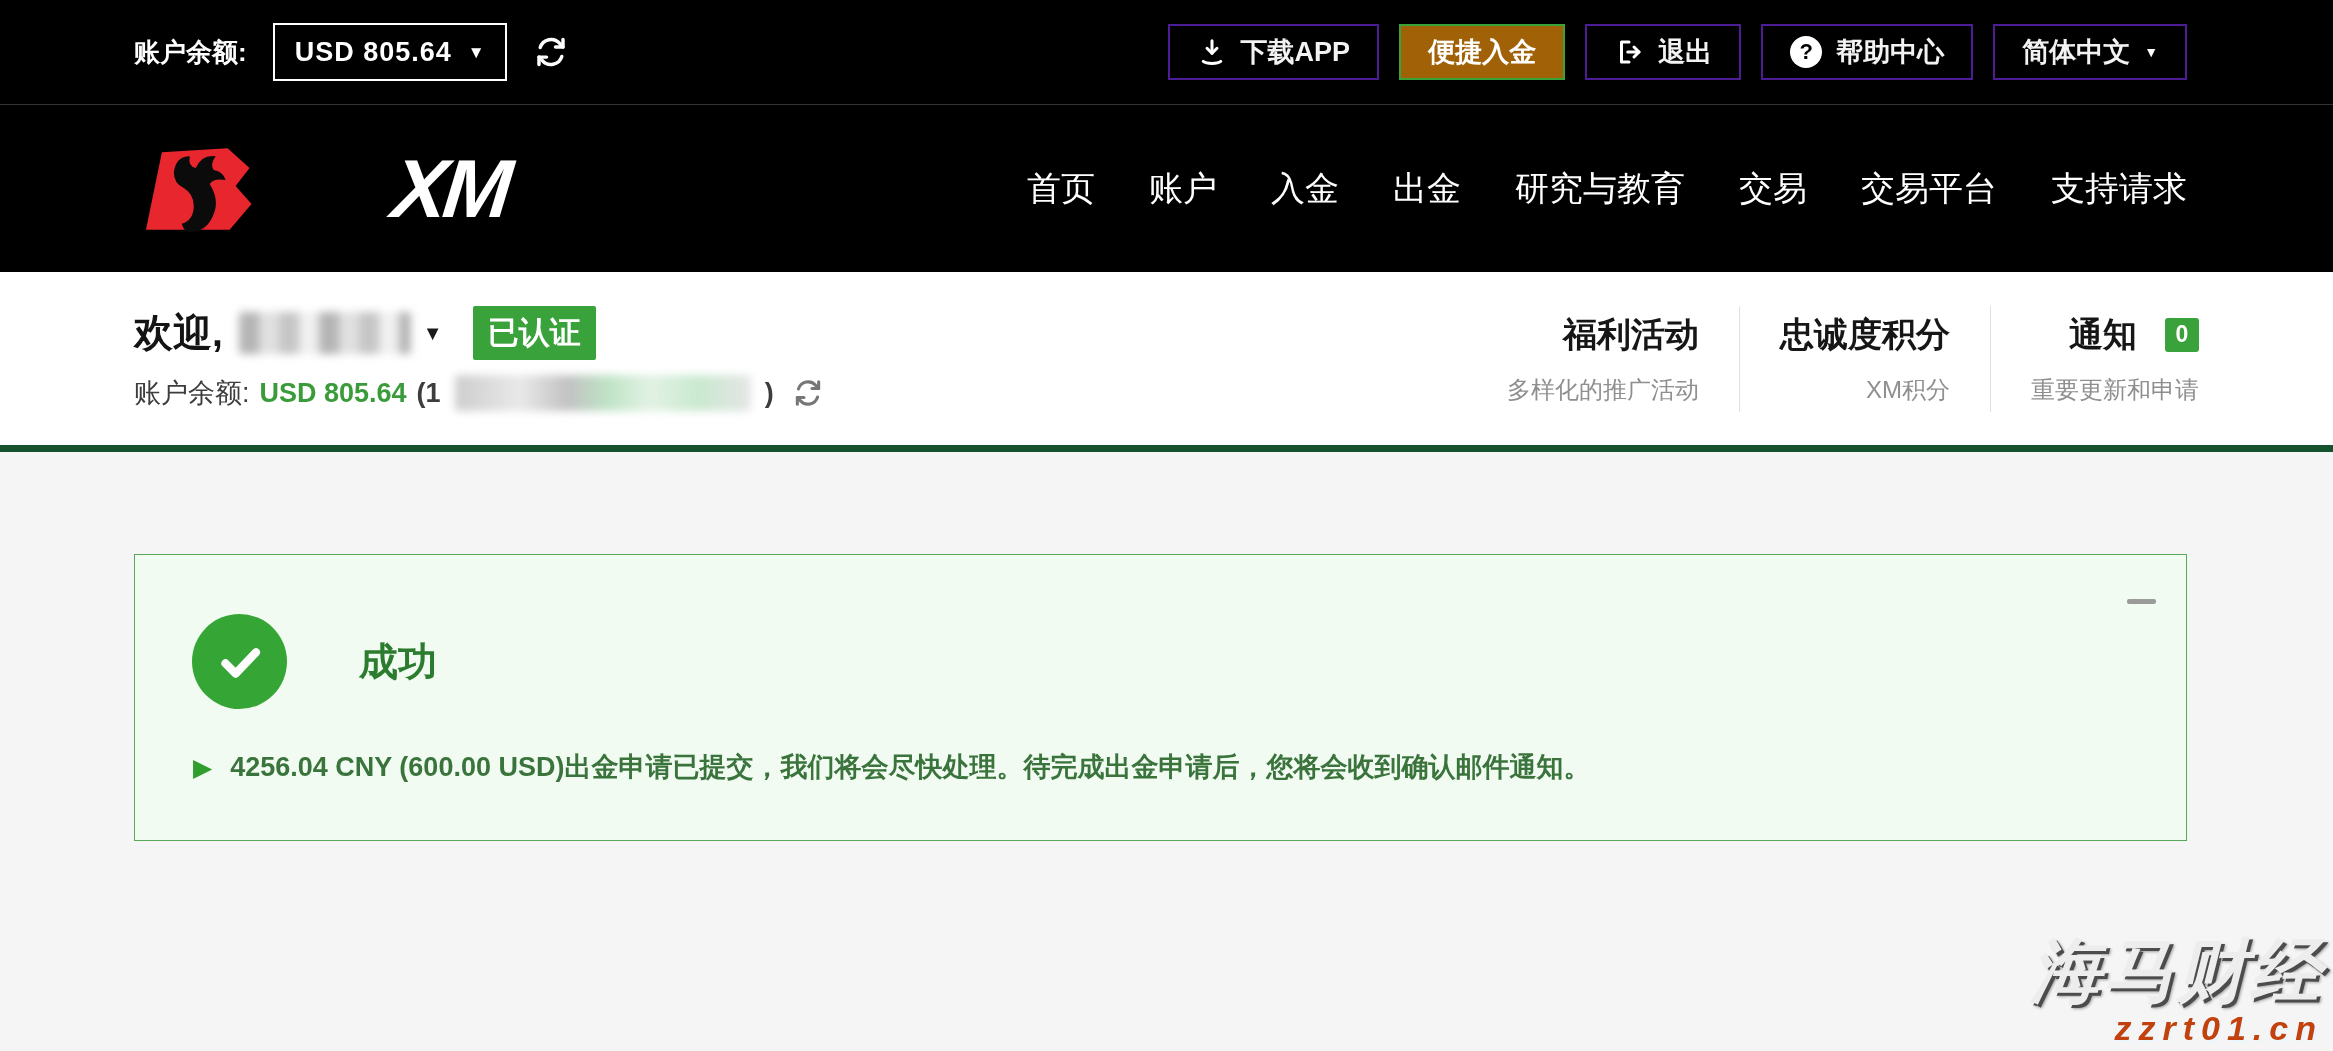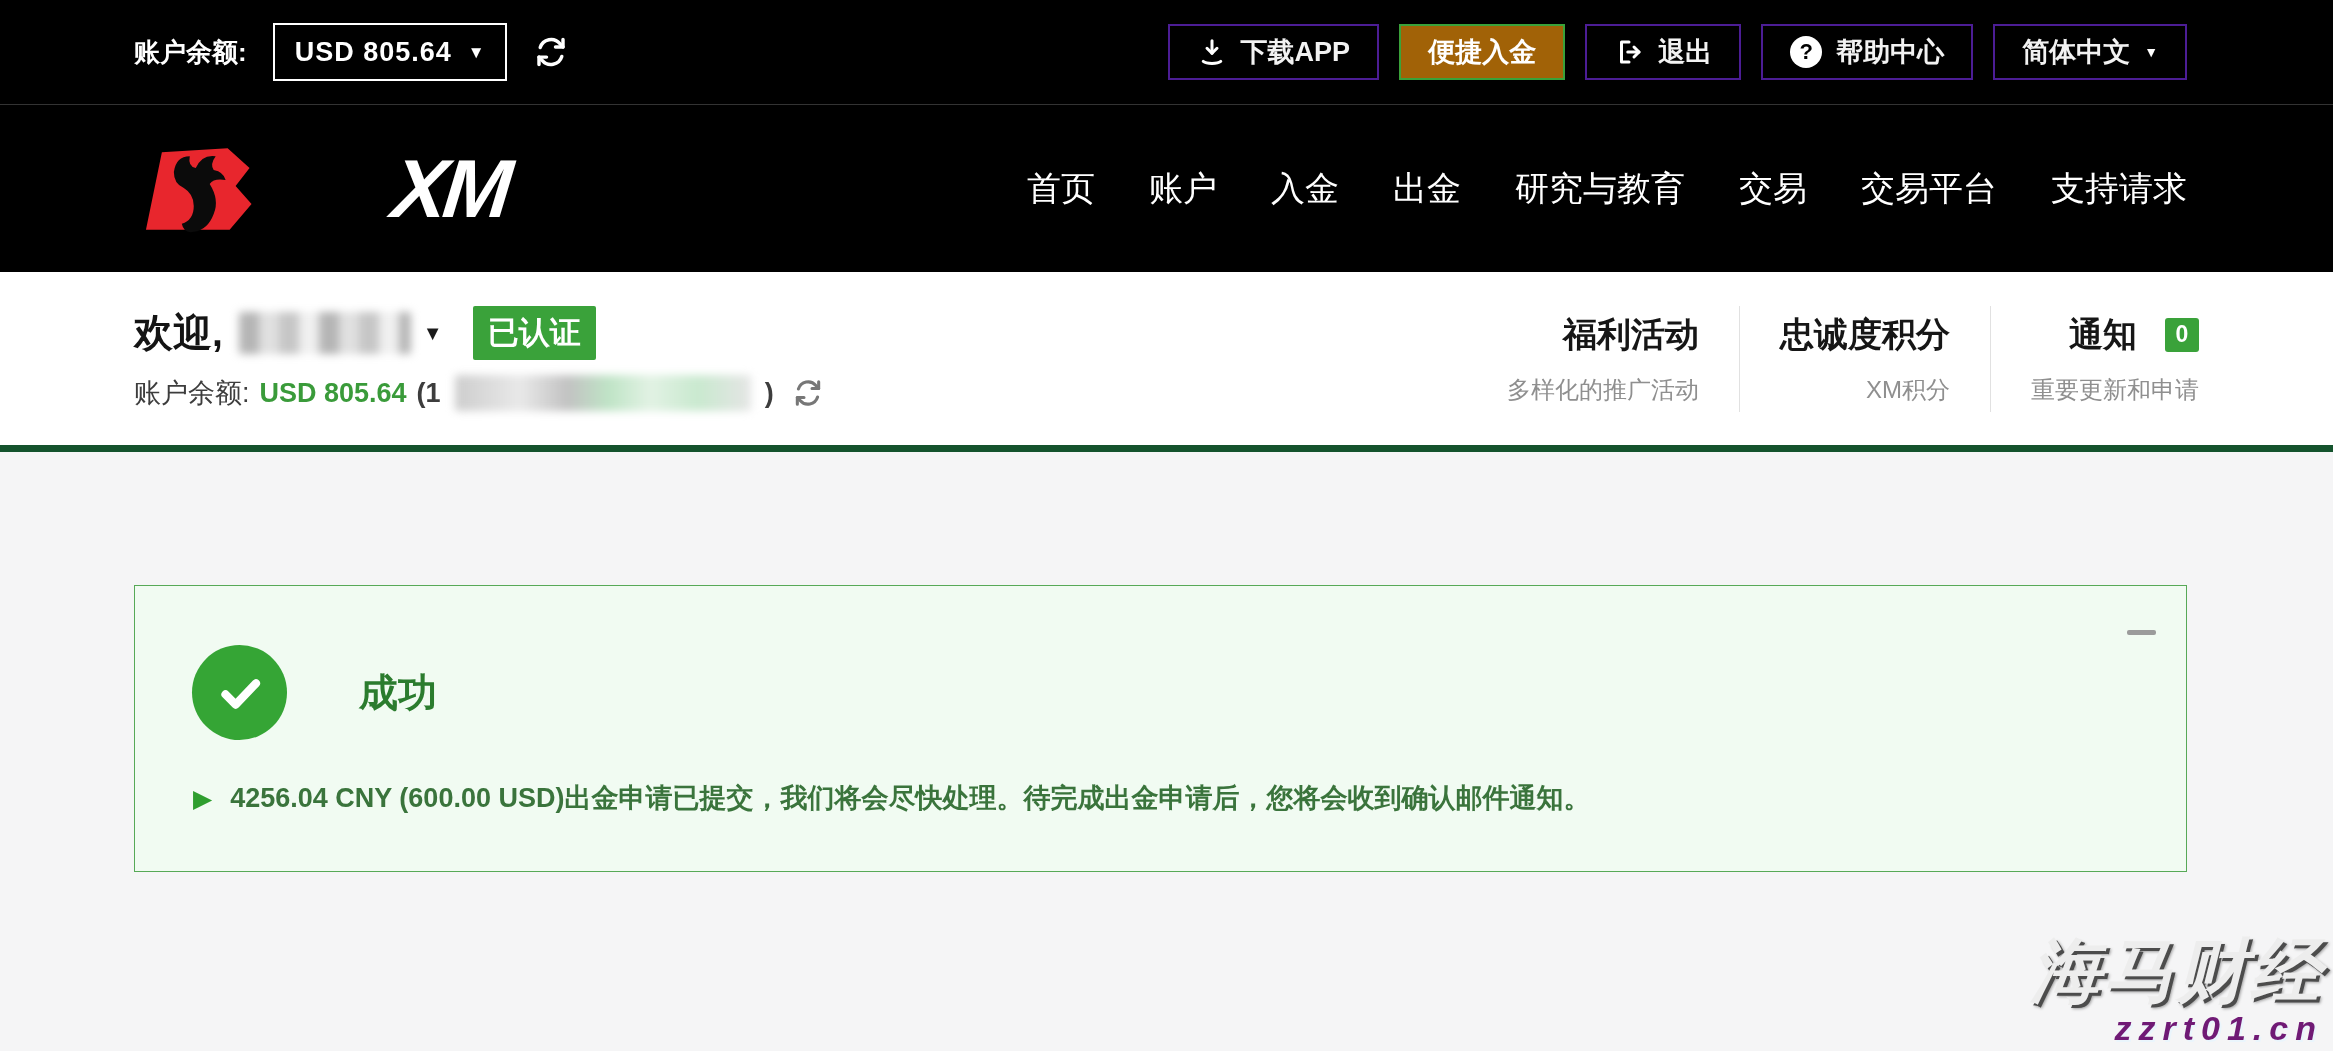--- a/index.html
+++ b/index.html
@@ -53,35 +53,35 @@
   .widget + .widget{border-left:1px solid #e1e1e1;}
   .widget:last-child{padding-right:0;}
   .widget-title{font-size:34px;font-weight:bold;color:#161616;white-space:nowrap;}
   .widget-sub{margin-top:16px;font-size:24px;color:#8f8f8f;white-space:nowrap;}
   .notify-head{display:flex;align-items:center;justify-content:flex-end;gap:28px;}
   .badge-count{min-width:34px;height:34px;background:#3aa23a;color:#fff;font-size:23px;
     font-weight:bold;display:flex;align-items:center;justify-content:center;border-radius:3px;}
   
   .main{position:relative;height:599px;background:#f5f5f6;}
   .card{position:absolute;left:134px;top:102px;width:2053px;height:287px;
-    box-sizing:border-box;background:#f1fbf2;border:1px solid #57a957;margin-top:31px;}
+    box-sizing:border-box;background:#f1fbf2;border:1px solid #57a957;}
   .dash{position:absolute;top:44px;right:30px;width:29px;height:5px;background:#9b9b9b;
     border-radius:2px;cursor:pointer;}
   .card-row1{position:absolute;left:57px;top:59px;display:flex;align-items:center;}
   .check-circle{width:95px;height:95px;border-radius:50%;background:#35a535;
     display:flex;align-items:center;justify-content:center;}
   .success-title{margin-left:72px;font-size:39px;font-weight:bold;color:#2b7c2e;}
   .card-row2{position:absolute;left:58px;top:194px;display:flex;align-items:center;gap:18px;}
   .play{color:#2f9e2f;font-size:25px;line-height:1;}
   .message{font-size:27px;font-weight:bold;color:#3a743c;}
   
   .watermark{position:absolute;right:10px;bottom:2px;text-align:right;font-style:italic;pointer-events:none;}
   .wm1{font-size:70px;font-weight:bold;color:#ededed;letter-spacing:3px;
     text-shadow:3px 3px 0 #4c4c4c,4px 4px 3px rgba(0,0,0,.35);line-height:1.05;}
-  .wm2{font-size:34px;font-weight:bold;color:#701a75;letter-spacing:7px;
+  .wm2{font-size:34px;font-weight:bold;color:#c2410c;letter-spacing:7px;
     text-shadow:2px 2px 0 #eaf5fc;line-height:1.2;}
   svg{display:block;}
 </style>
 </head>
 <body>
 
 <div class="topbar">
   <div class="topbar-left">
     <span class="tb-label">账户余额:</span>
     <div class="balance-dropdown">

